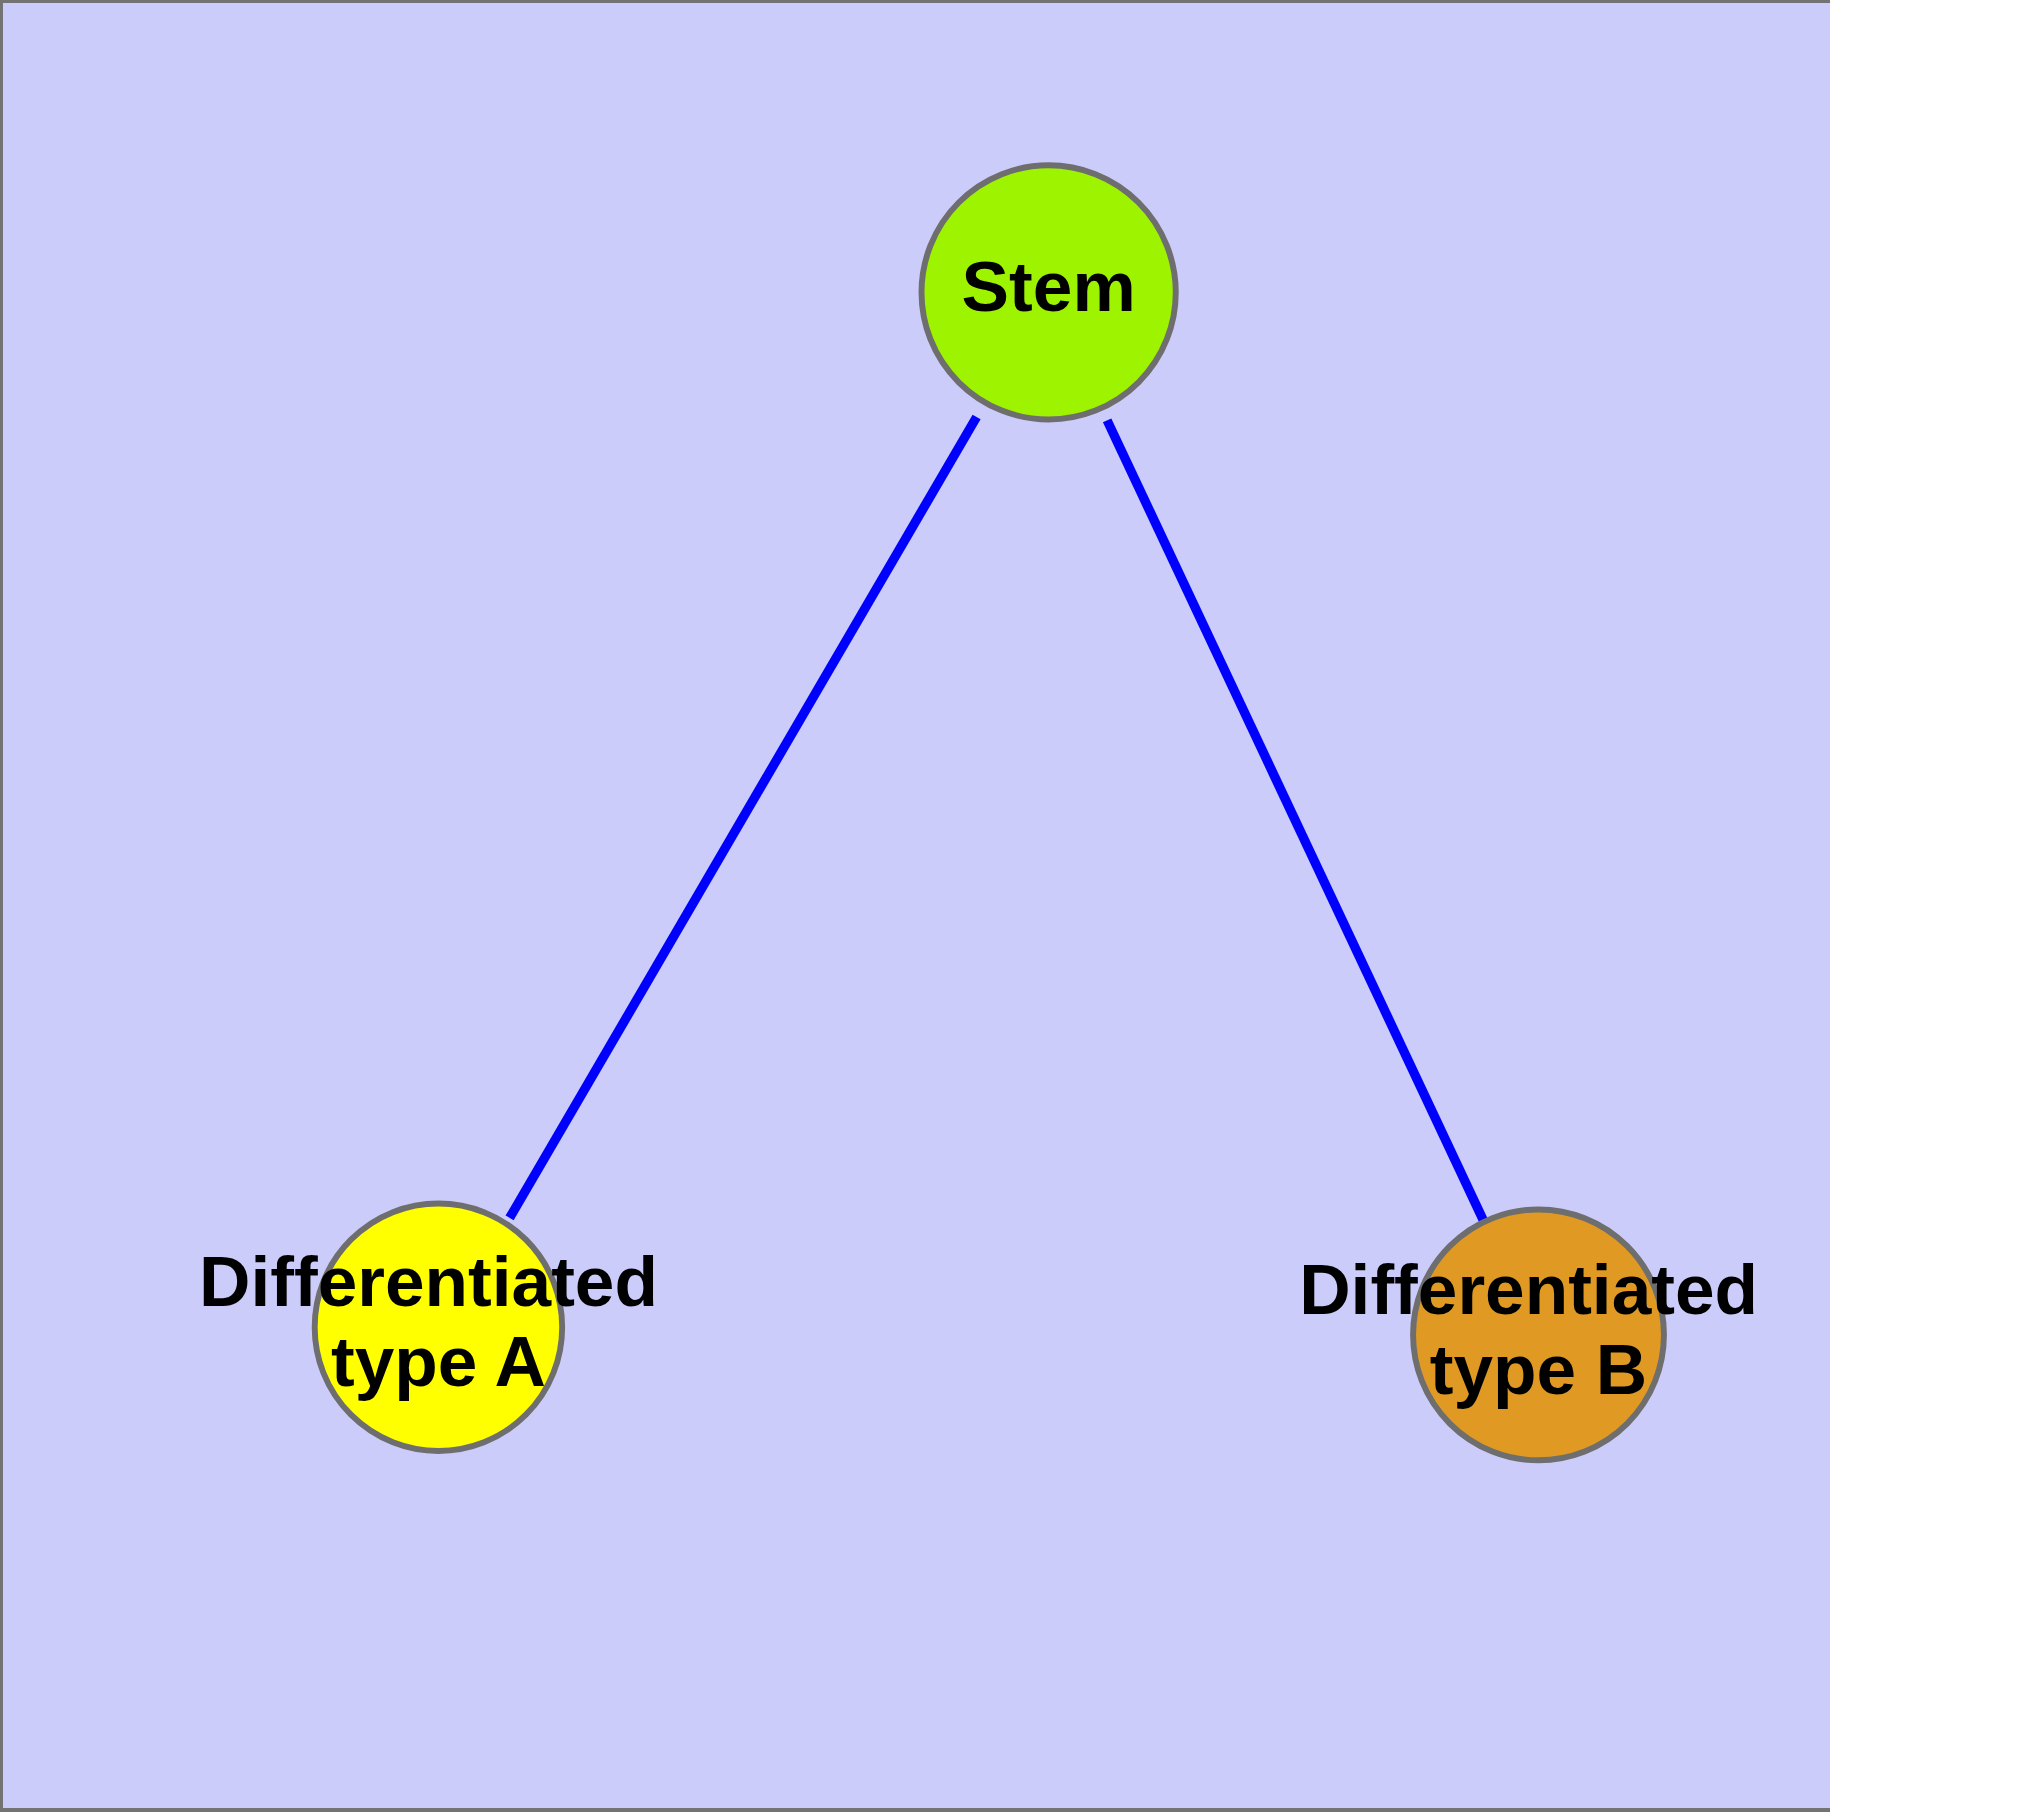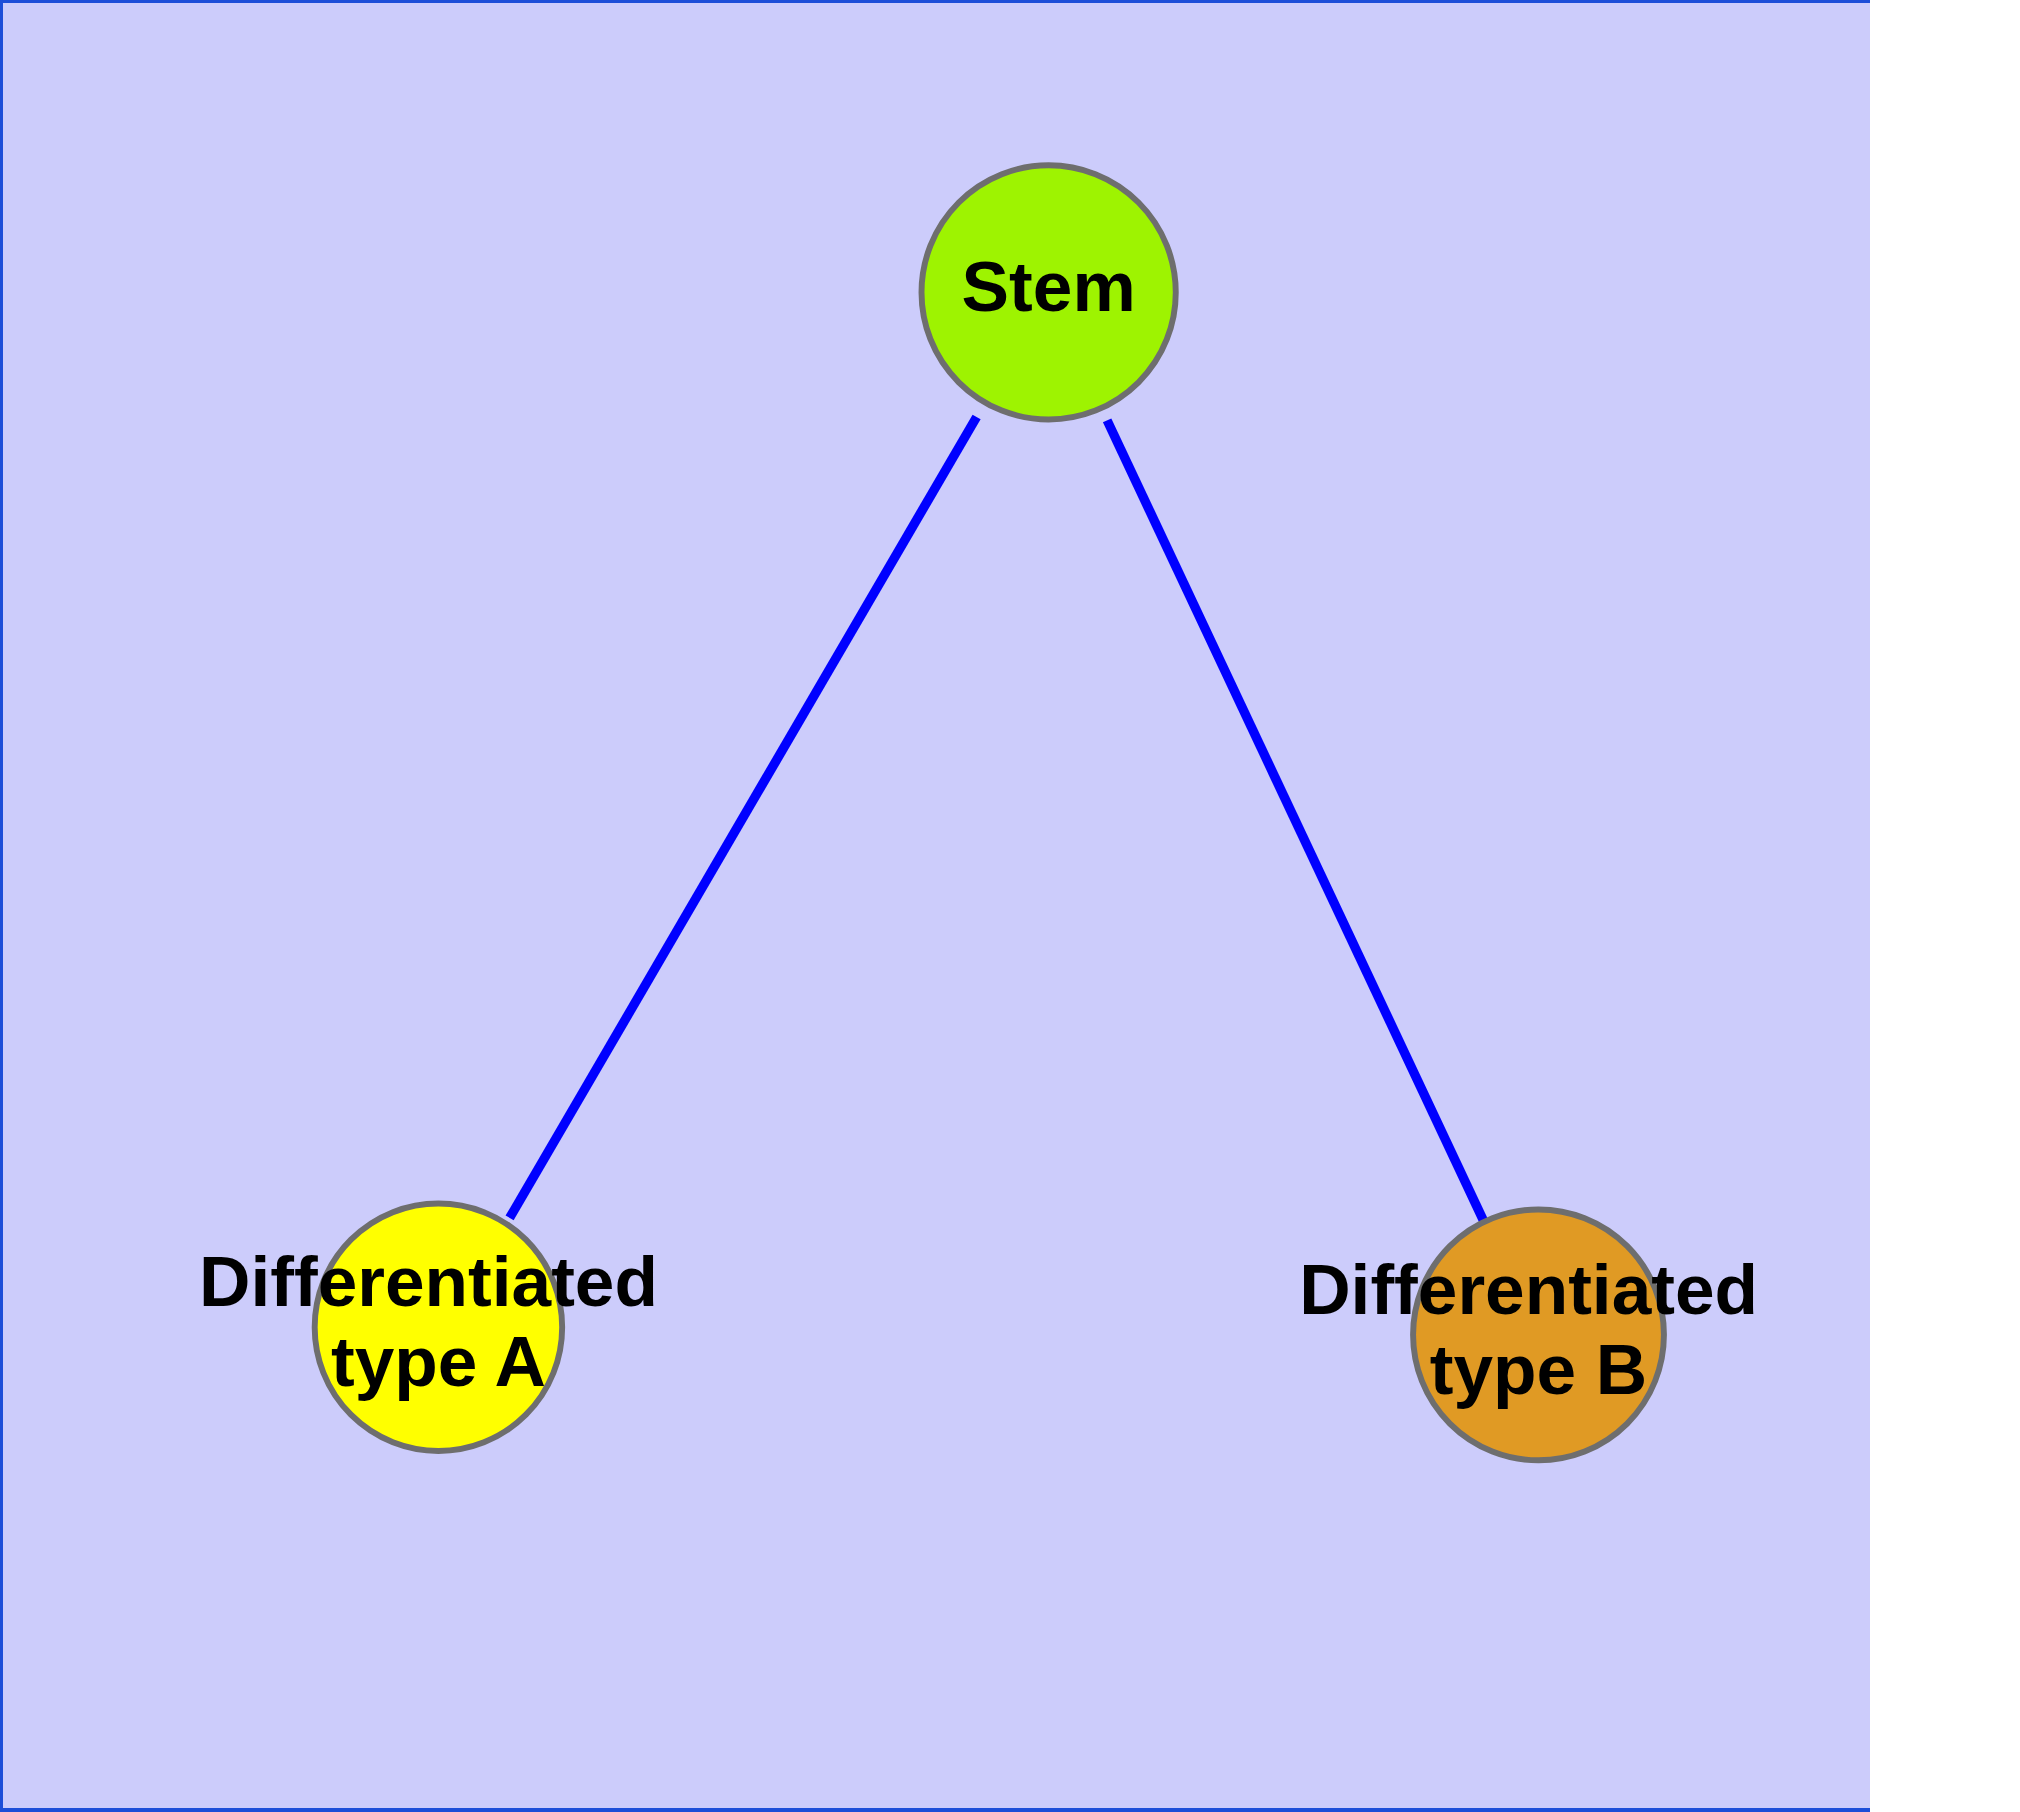--- a/index.html
+++ b/index.html
@@ -8,23 +8,22 @@
     padding: 0;
     background: #ffffff;
   }
   body {
     font-family: "Liberation Sans", sans-serif;
   }
   #canvas {
     position: relative;
     width: 1830px;
     height: 1812px;
-    background: #1d4ed8;
+    background: #737373;
     overflow: hidden;
-    padding-left: 40px;
   }
   #plot-area {
     position: absolute;
     left: 3.4px;
     top: 3.4px;
     width: 2014px;
     height: 1805px;
     background: #ccccfb;
   }
   #graph-svg {

